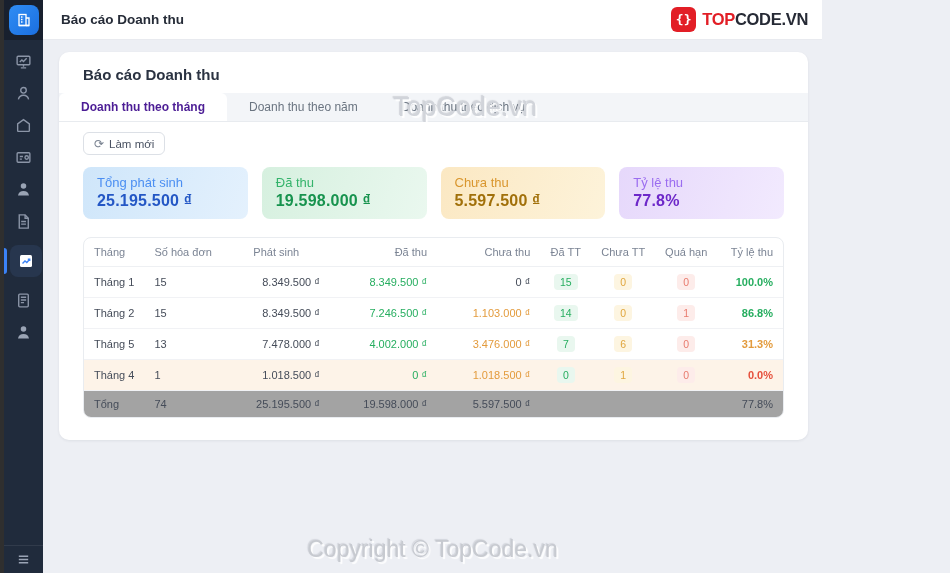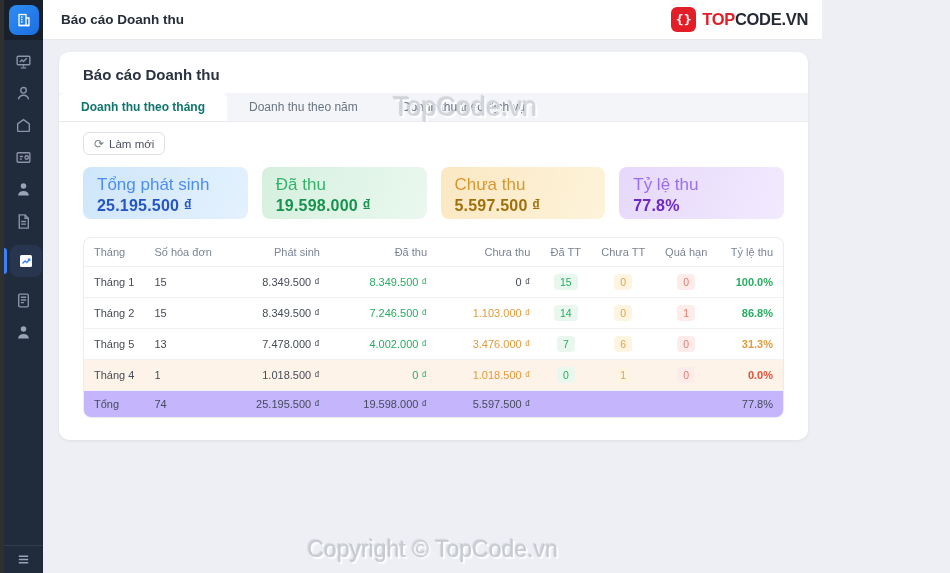--- a/index.html
+++ b/index.html
@@ -31,55 +31,55 @@
   .brand-text { font-size:16.5px; font-weight:800; letter-spacing:-.3px; color:#262a35; }
   .brand-text .red { color:#e21e26; }
 
   .content { flex:1; position:relative; padding:12px 14px 0 16px; }
 
   .panel { background:#fff; border-radius:10px; box-shadow:0 1px 3px rgba(16,24,40,.07); padding-bottom:22px; position:relative; }
   .panel-title { font-size:15px; font-weight:bold; color:#2b3342; padding:14px 24px 10px; }
 
   .tabbar { background:#f3f5f8; border-bottom:1px solid #e8ebef; display:flex; }
   .tab { font-size:12px; color:#6a7480; padding:7px 22px; cursor:default; }
-  .tab.active { background:#fff; color:#0f766e; font-weight:bold; border-radius:6px 6px 0 0; }
+  .tab.active { background:#fff; color:#4c1d95; font-weight:bold; border-radius:6px 6px 0 0; }
 
   .controls { display:flex; align-items:center; justify-content:space-between; padding:10px 24px 8px; }
   .year-group { display:flex; align-items:center; gap:8px; }
   .year-label { font-size:12px; font-weight:bold; color:#2c3342; }
   .select { width:76px; height:23px; background:#fff; border:1px solid #d9dde4; border-radius:6px; font-size:12px; color:#3c4350; display:flex; align-items:center; justify-content:space-between; padding:0 8px; }
   .select .chev { color:#9aa3af; font-size:9px; }
   .btn-refresh { height:23px; background:#fff; border:1px solid #dcе0e6; border:1px solid #dce0e6; border-radius:6px; font-size:11.5px; color:#4a5262; display:flex; align-items:center; gap:5px; padding:0 10px; }
   .btn-refresh .ricon { font-size:12px; color:#7b8492; }
 
   .cards { display:flex; gap:14px; padding:4px 24px 0; }
   .card { flex:1; height:52px; border-radius:8px; padding:8px 14px; }
-  .card .c-label { font-size:17px; margin-bottom:2px; }
+  .card .c-label { font-size:13px; margin-bottom:2px; }
   .card .c-value { font-size:16px; font-weight:bold; letter-spacing:.2px; }
   .card.blue   { background:linear-gradient(110deg,#cfe6fa,#e4f1fd); }
   .card.blue .c-label { color:#4b8ef2; } .card.blue .c-value { color:#2457c5; }
   .card.green  { background:linear-gradient(110deg,#d6f0df,#eaf8ef); }
   .card.green .c-label { color:#34b36b; } .card.green .c-value { color:#17934e; }
   .card.orange { background:linear-gradient(110deg,#fbe8c3,#fdf3da); }
   .card.orange .c-label { color:#d9962e; } .card.orange .c-value { color:#a1700a; }
   .card.purple { background:linear-gradient(110deg,#e6d8fb,#f2eafe); }
   .card.purple .c-label { color:#9b6df0; } .card.purple .c-value { color:#6d28c9; }
 
   .tablewrap { margin:18px 24px 0; border:1px solid #e9ecf0; border-radius:8px; overflow:hidden; }
   table { width:100%; border-collapse:collapse; font-size:11px; }
   th { font-weight:normal; color:#7b8494; padding:8px 10px; border-bottom:1px solid #eef0f3; white-space:nowrap; }
   td { color:#454c59; padding:7px 10px; border-bottom:1px solid #f1f2f5; white-space:nowrap; }
   .al { text-align:left; } .ar { text-align:right; } .ac { text-align:center; }
   .col-month { width:56px; } .col-inv { width:80px; }
-  .col-arising { width:150px; } .col-collected { width:150px; } .col-uncollected { width:150px; }
+  .col-arising { width:150px;text-align:center; } .col-collected { width:150px; } .col-uncollected { width:150px; }
   .col-badge { width:52px; } .col-rate { width:72px; }
   .c-green { color:#27ae60; } .c-orange { color:#e39b3d; } .c-red { color:#e6503c; }
   .rate { font-weight:bold; }
   tr.hl td { background:#fdf3e8; }
-  tr.total td { background:#c4b5fd; border-bottom:none; border-top:1px solid #e9ebef; }
+  tr.total td { background:#a3a3a3; border-bottom:none; border-top:1px solid #e9ebef; }
   .badge { display:inline-block; min-width:14px; text-align:center; font-size:10.5px; padding:2px 6px; border-radius:4px; }
   .badge.g { background:#e9f7ef; color:#27ae60; }
   .badge.y { background:#fdf5e1; color:#e0a63e; }
   .badge.r { background:#fdecea; color:#e87a6d; }
 
   .watermark { position:absolute; left:350px; top:52px; font-size:27px; color:#d1d4da; text-shadow:2px 2px 1px rgba(255,255,255,.95), -1px -1px 1px rgba(120,125,135,.25); pointer-events:none; }
   .copyright { position:absolute; left:0; right:0; bottom:10px; text-align:center; font-size:23px; color:#c7cad0; text-shadow:2px 2px 1px rgba(255,255,255,.95), -1px -1px 1px rgba(120,125,135,.22); pointer-events:none; }
 </style>
 </head>
 <body>

